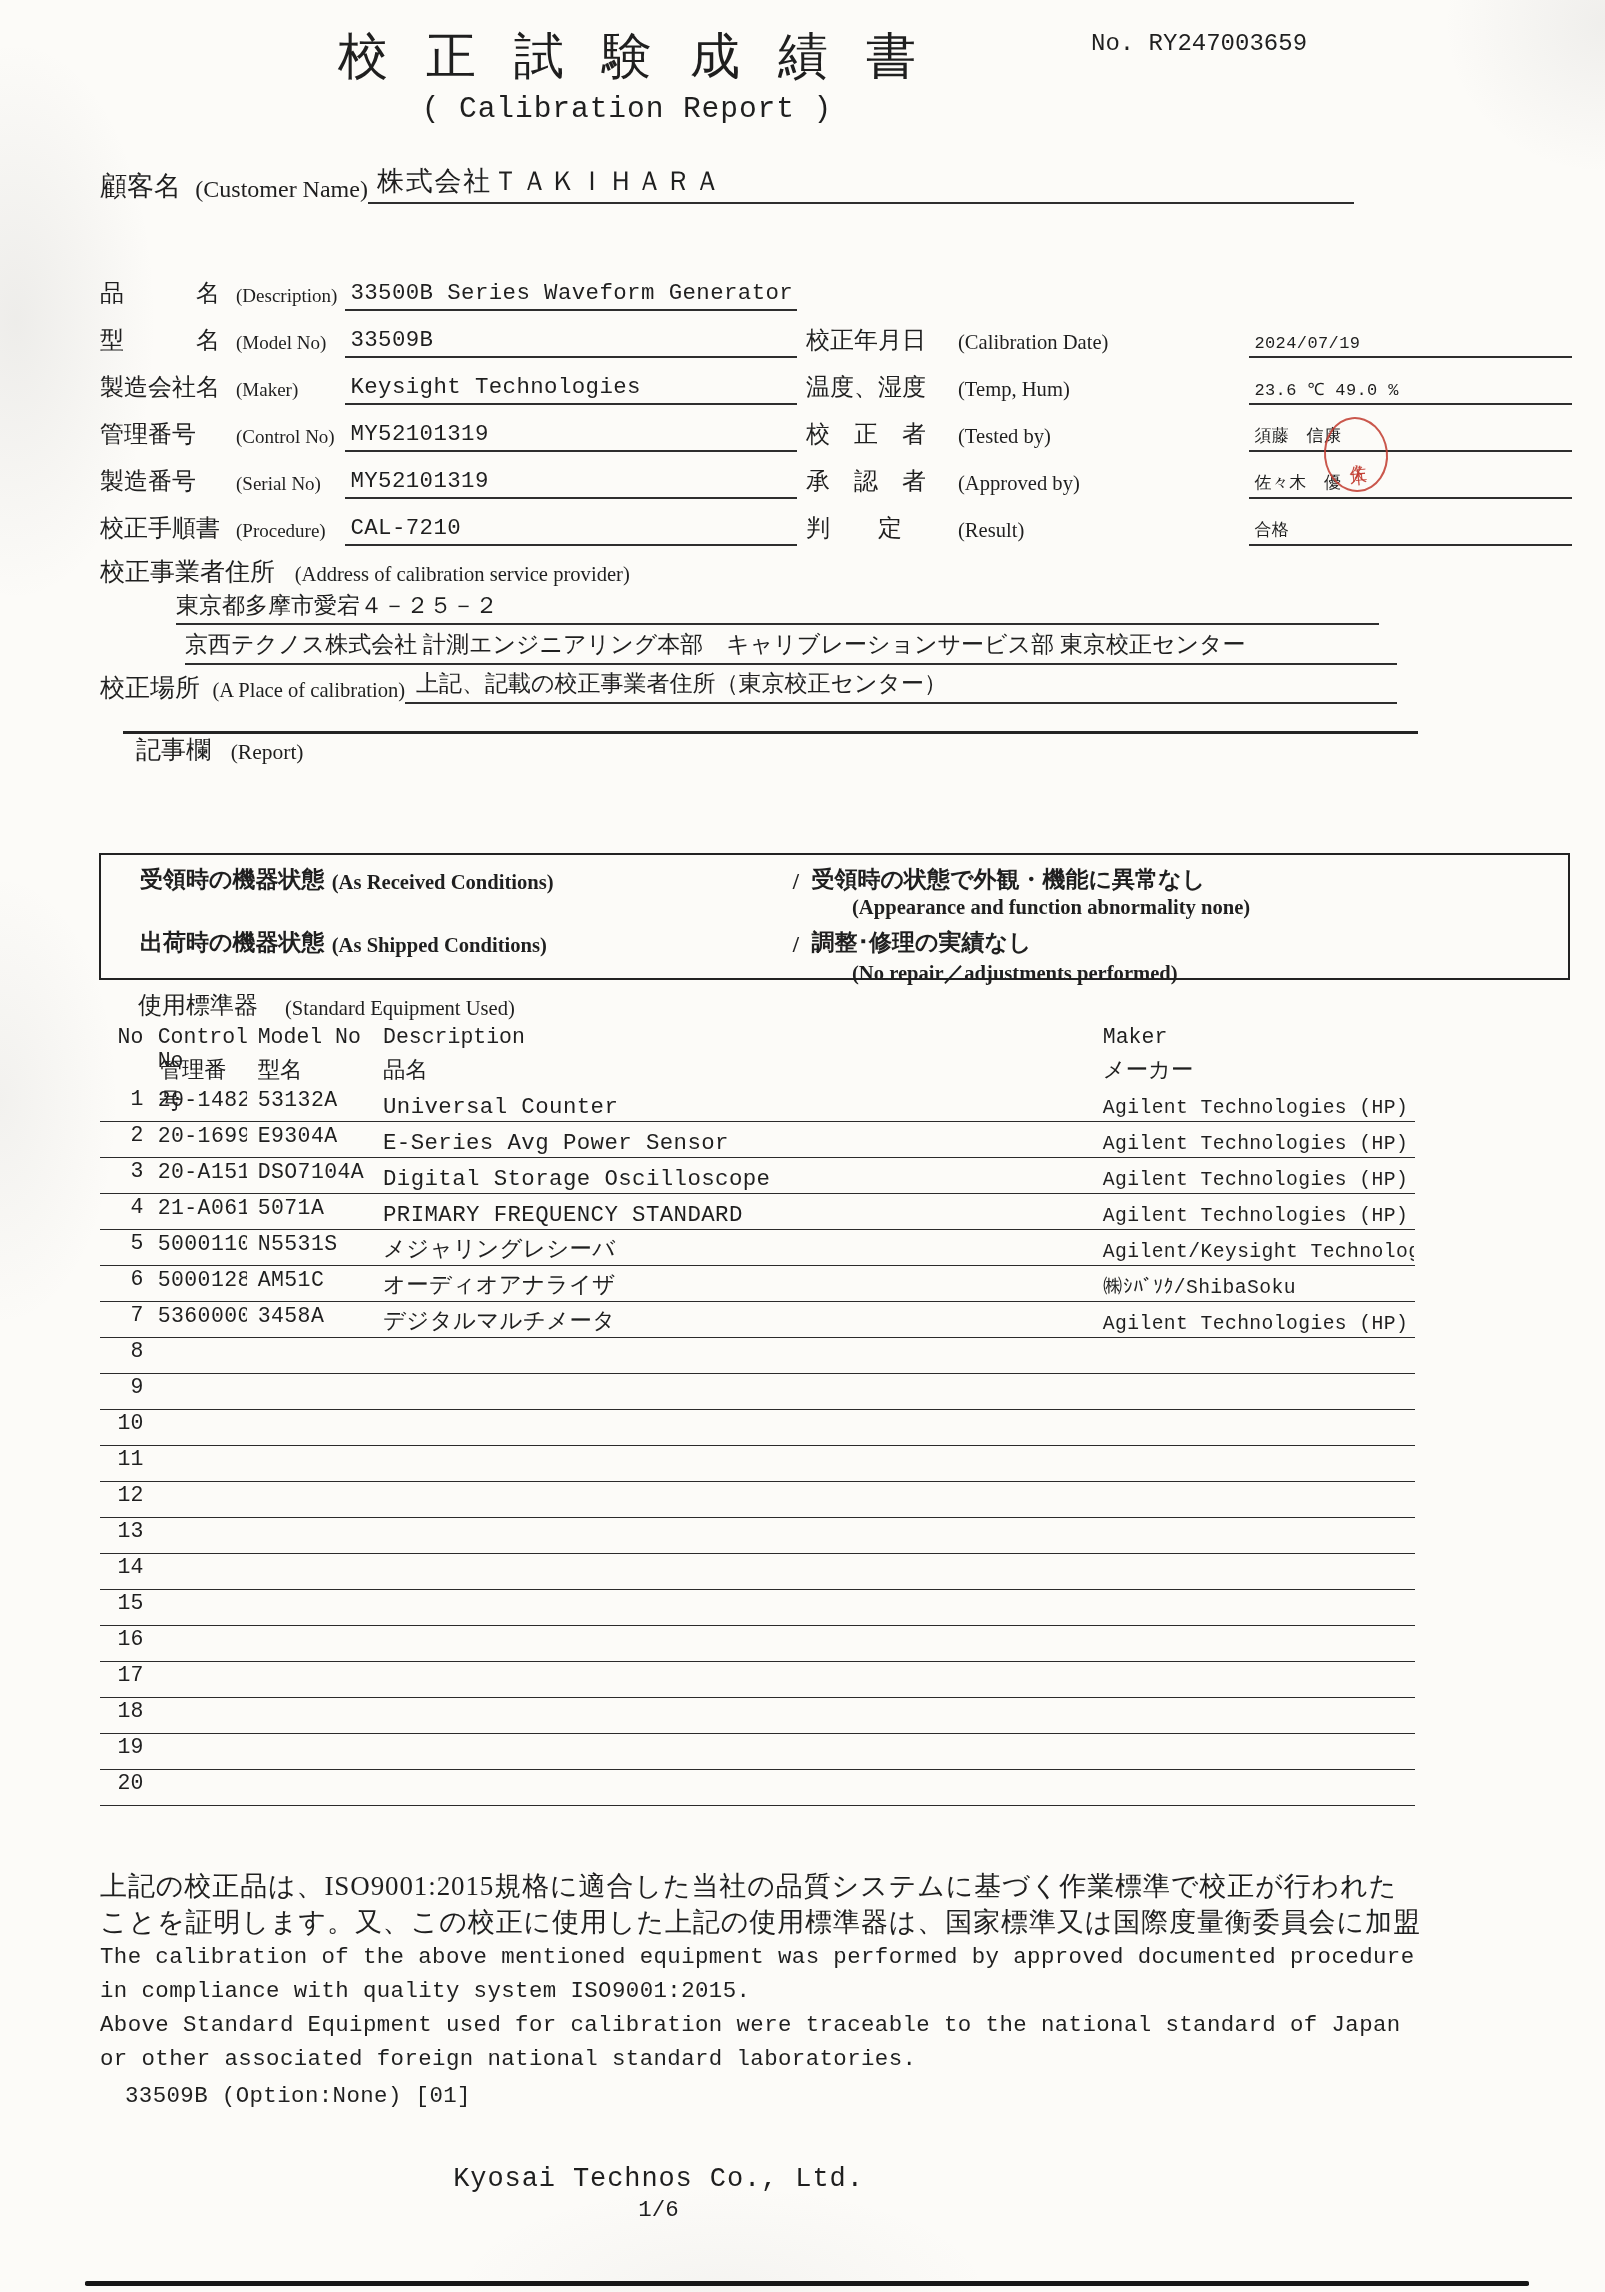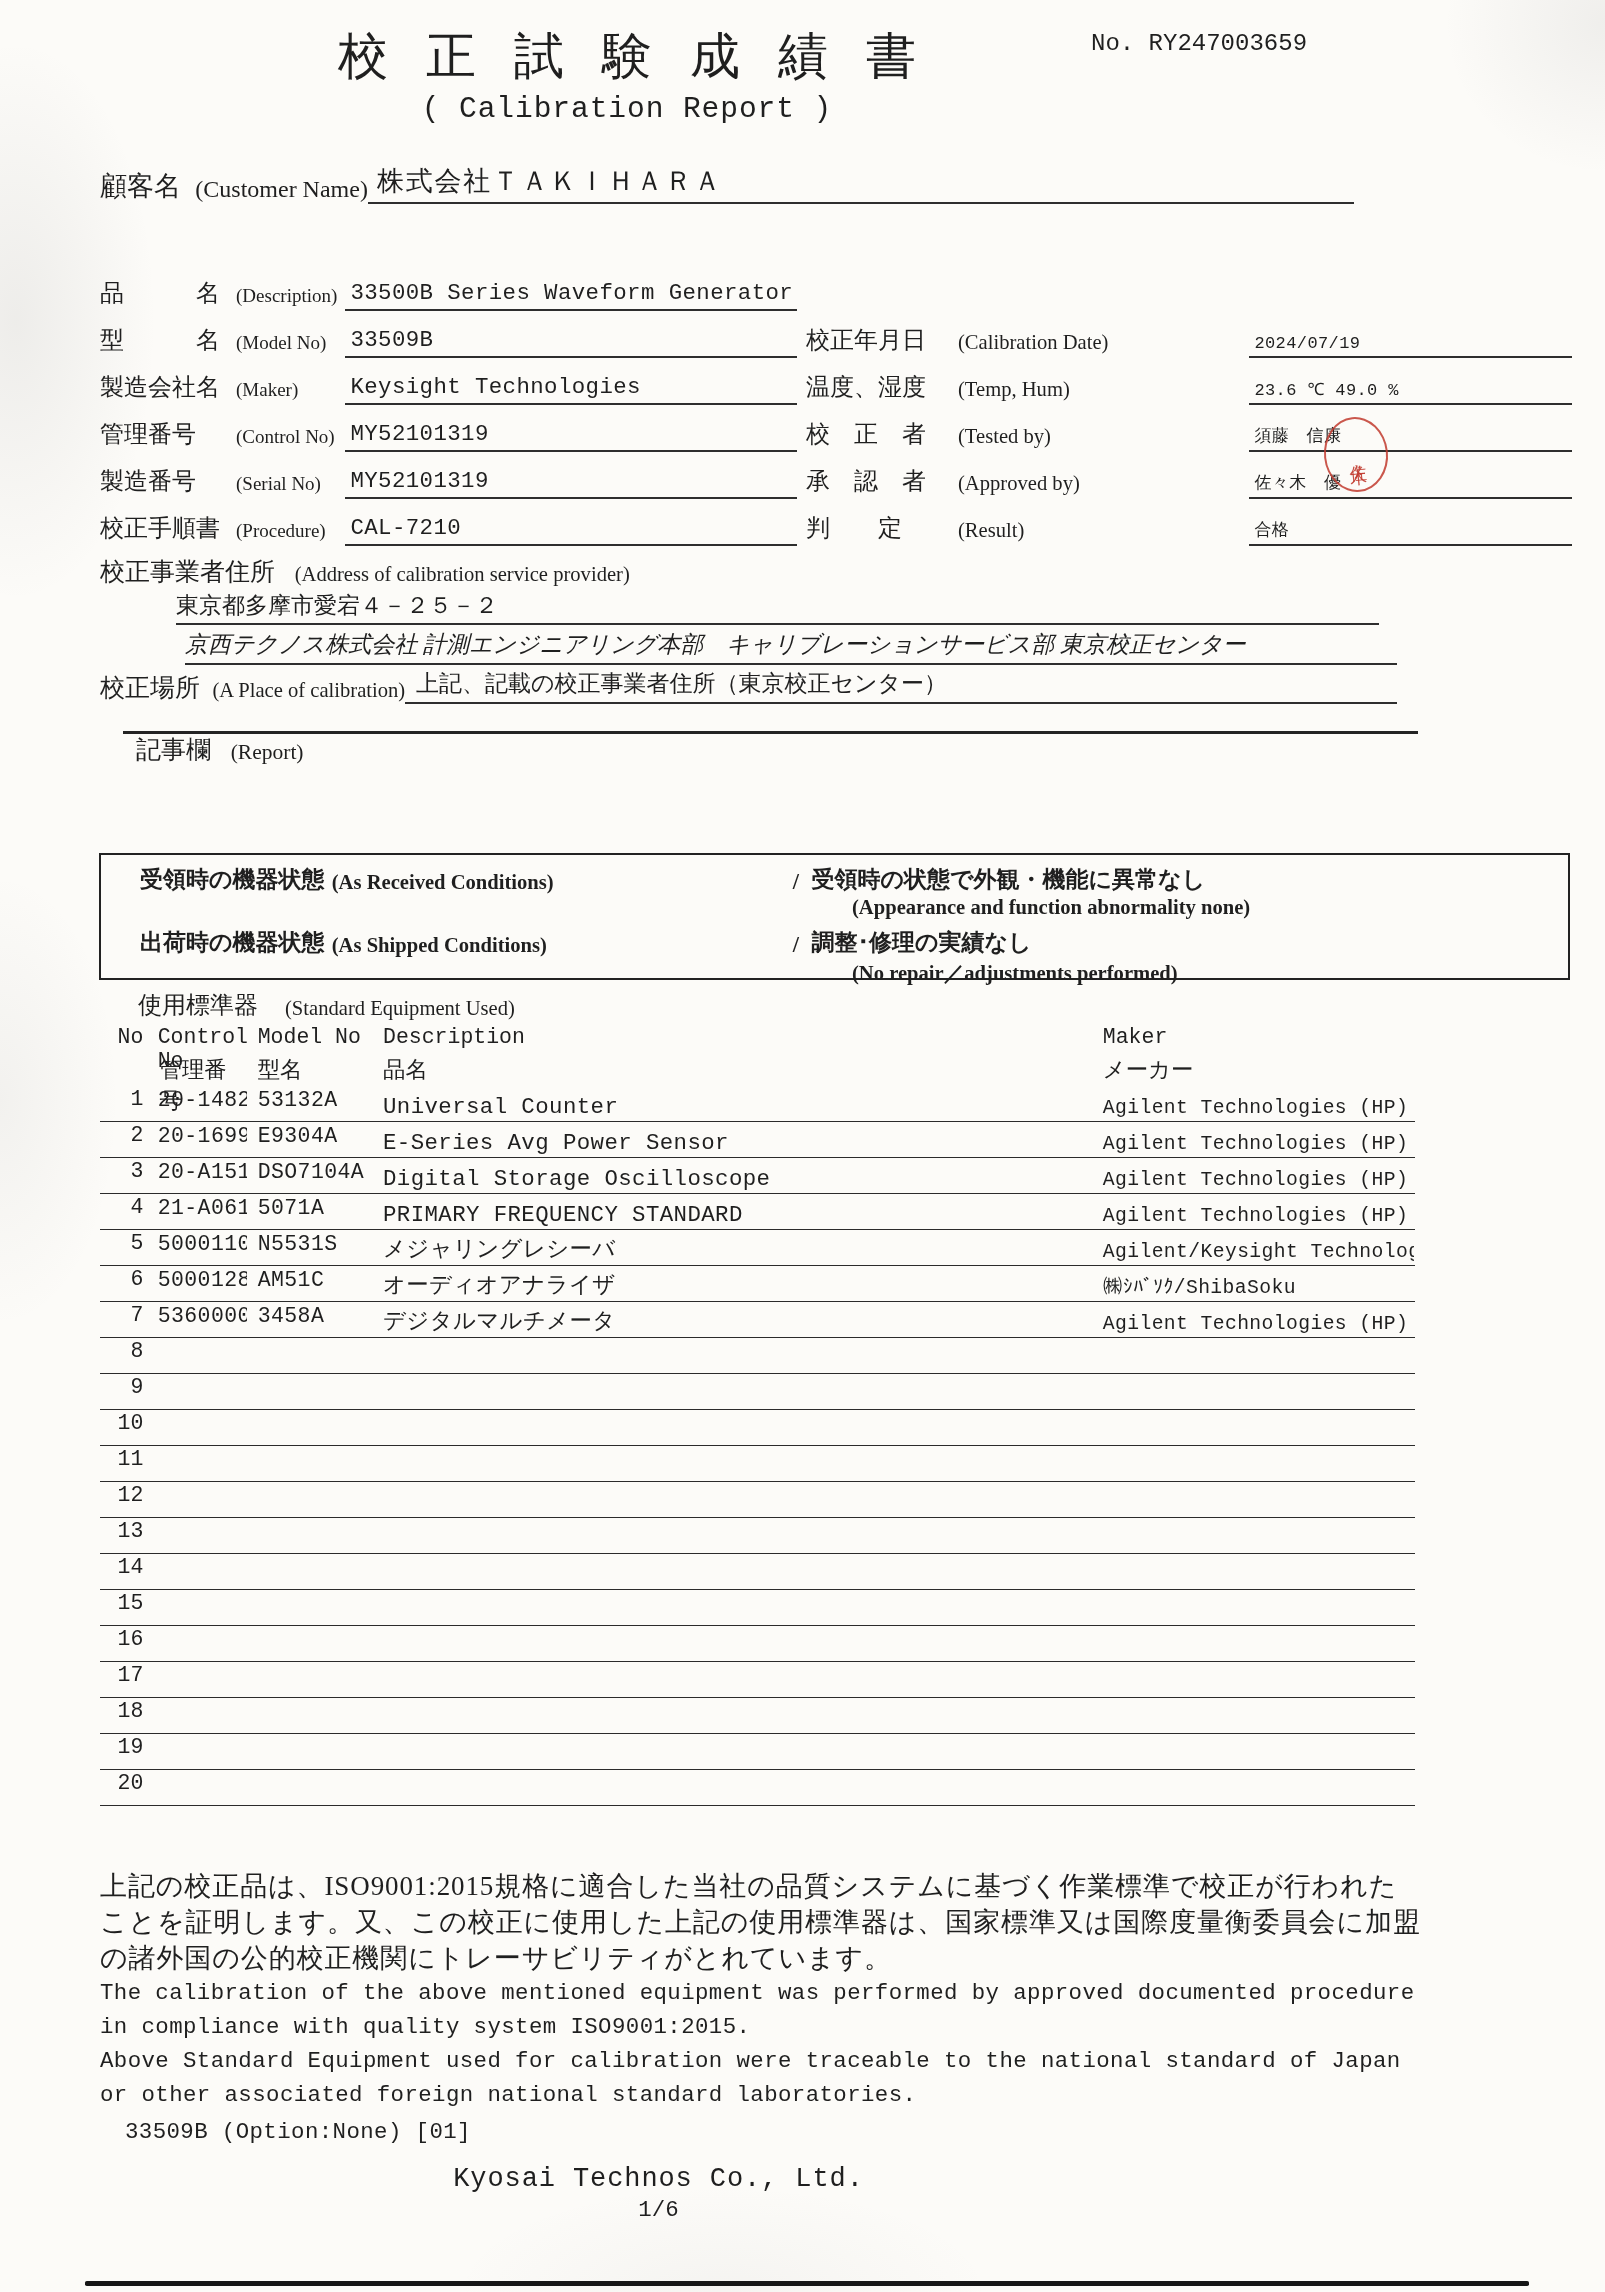--- a/index.html
+++ b/index.html
@@ -60,21 +60,21 @@
     color:rgba(193,58,46,.9);}
 
   
   .addr-area{top:555px;left:100px;right:34px;}
   .addr-label{display:flex;align-items:flex-end;}
   .addr-label .jl{font-size:25px;}
   .addr-label .el{font-size:20.6px;margin-left:19.7px;padding-bottom:1.8px;}
   .addr-line1{margin:1.8px 193px 0 76px;font-size:23px;border-bottom:2.2px solid var(--line);
     padding-bottom:2.7px;white-space:nowrap;}
   .addr-line2{margin:3.6px 175px 0 85px;font-size:23px;border-bottom:2.2px solid var(--line);
-    padding-bottom:2.7px;white-space:nowrap;font-style:italic;}
+    padding-bottom:2.7px;white-space:nowrap;}
   .place-row{display:flex;align-items:flex-end;margin-top:3.6px;margin-right:175px;}
   .place-row .jl{font-size:25px;white-space:nowrap;}
   .place-row .el{font-size:20.6px;margin-left:12.5px;white-space:nowrap;padding-bottom:1.8px;}
   .place-row .val{flex:1;font-size:23px;border-bottom:2.2px solid var(--line);
     padding:0 0 2.7px 10.7px;white-space:nowrap;}
   .blank-rule{margin:27px 154px 0 23px;border-bottom:3.6px solid #242424;}
 
   
   .report-label{top:733px;left:136px;display:flex;align-items:flex-end;}
   .report-label .jl{font-size:25px;}
@@ -413,21 +413,20 @@
           <div class="ecell c-maker"></div>
         </div>
       </div>
   </div>
 </div>
 
 <div class="abs cert">
   <div class="cert-ja">
     <div>上記の校正品は、ISO9001:2015規格に適合した当社の品質システムに基づく作業標準で校正が行われた</div>
     <div>ことを証明します。又、この校正に使用した上記の使用標準器は、国家標準又は国際度量衡委員会に加盟</div>
-    <div>の諸外国の公的校正機関にトレーサビリティがとれています。</div>
   </div>
   <div class="cert-en">
     <div>The calibration of the above mentioned equipment was performed by approved documented procedure</div>
     <div>in compliance with quality system ISO9001:2015.</div>
     <div>Above Standard Equipment used for calibration were traceable to the national standard of Japan</div>
     <div>or other associated foreign national standard laboratories.</div>
   </div>
   <div class="cert-option">33509B (Option:None) [01]</div>
 </div>
 

